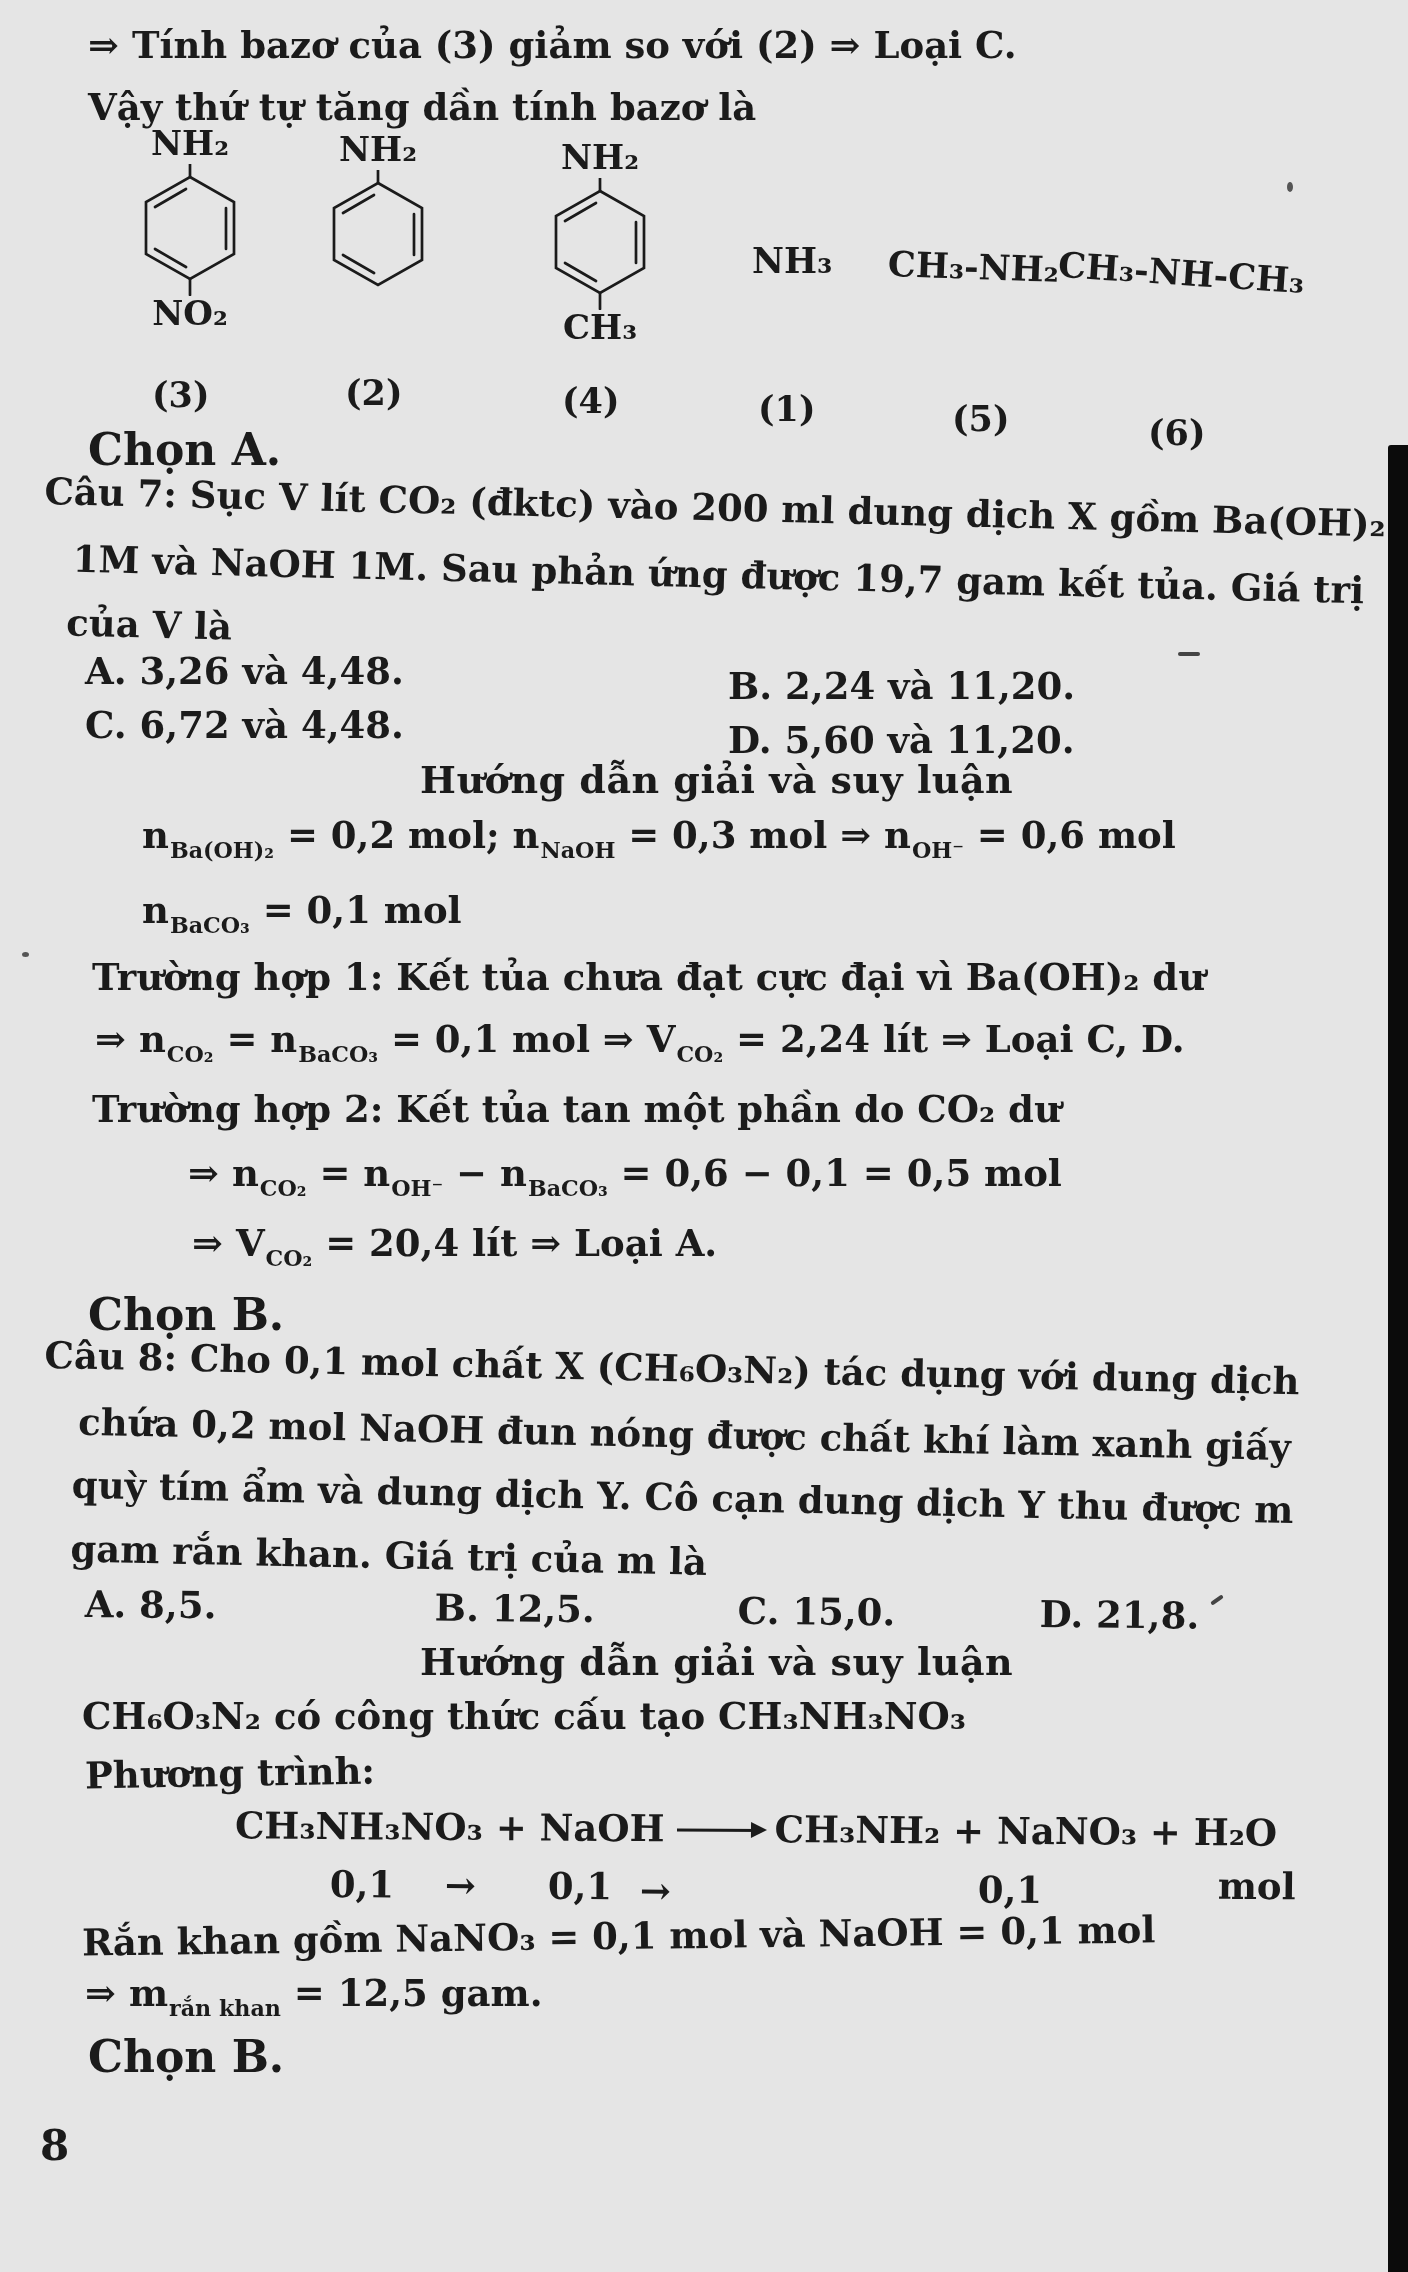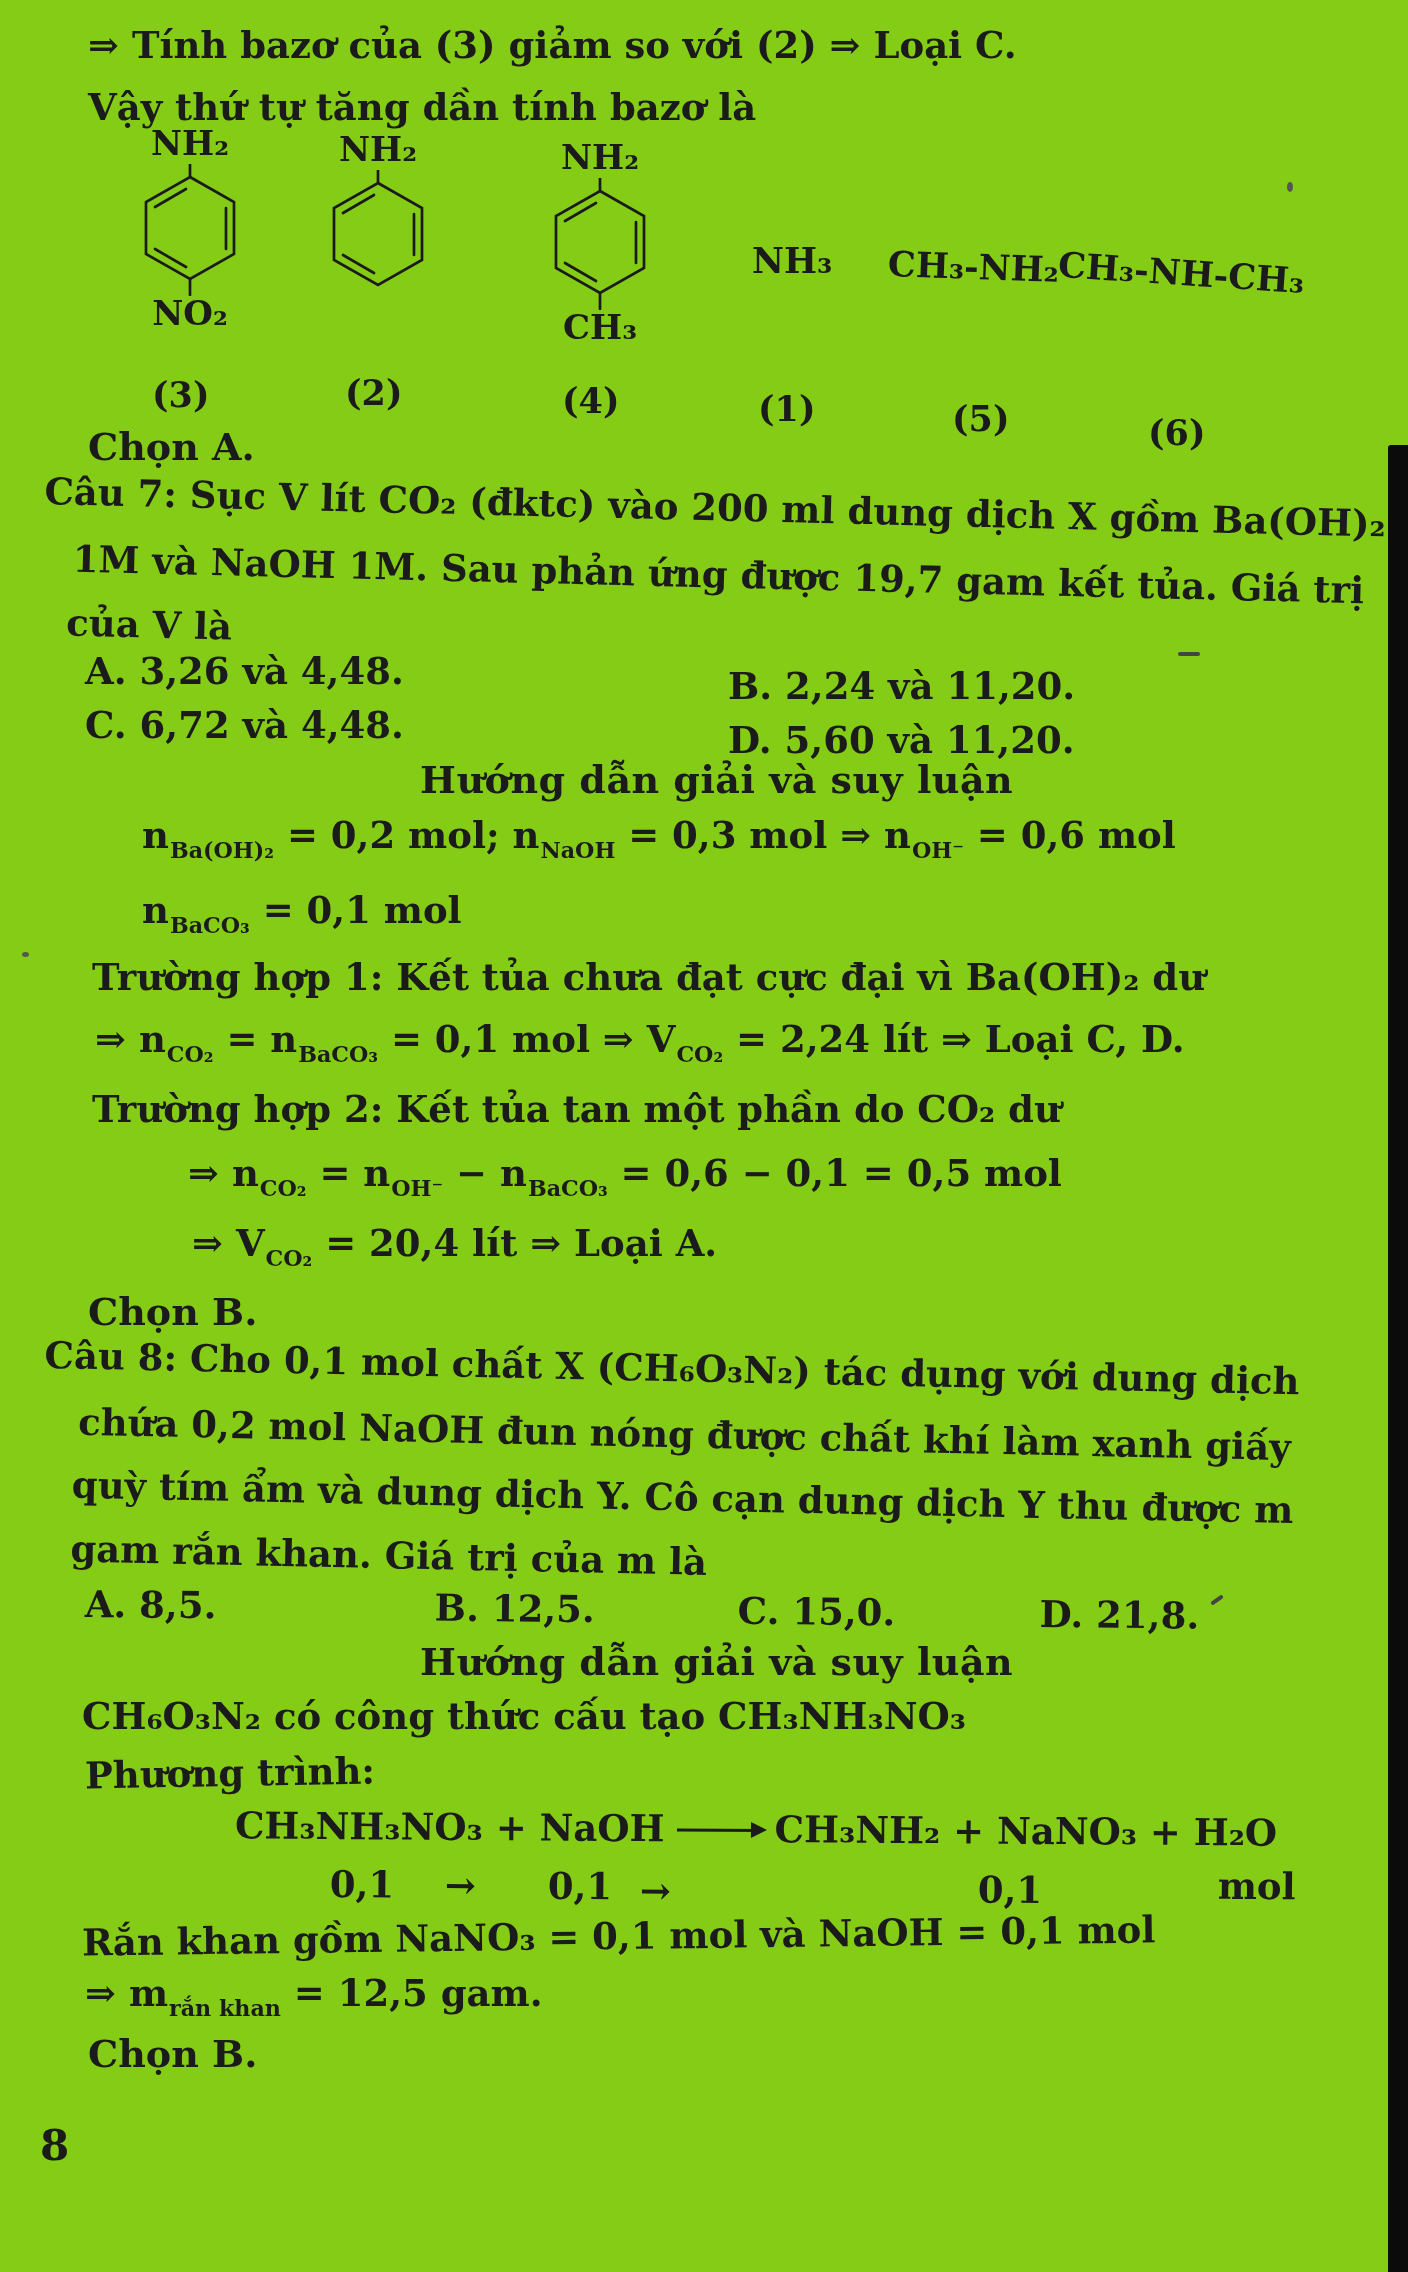--- a/index.html
+++ b/index.html
@@ -1,27 +1,27 @@
 <!DOCTYPE html>
 <html><head>
 <meta charset="utf-8">
 <style>
   html,body{margin:0;padding:0;background:#888;}
   .page{
     position:relative;
     width:1408px;height:2272px;
     margin:0 auto;
-    background:#84cc16;
+    background:#e5e5e5;
     overflow:hidden;
     font-family:"DejaVu Serif","Liberation Serif",serif;
     font-weight:700;
     color:#1b1b1b;
   }
   .line{position:absolute;font-size:37px;white-space:nowrap;line-height:1.15;}
-  .big{font-size:38px;}
+  .big{font-size:44px;}
   .guide-title{font-size:38px;letter-spacing:0.5px;}
   sub{font-size:60%;vertical-align:-0.45em;line-height:0;margin-left:1px;}
   .struct{position:absolute;width:160px;text-align:center;}
   .chem{font-size:34px;line-height:1.05;text-align:center;}
   .struct svg{display:block;margin:2px auto 0 auto;}
   .rlabel{position:absolute;font-size:35px;}
   .formula{position:absolute;font-size:35px;white-space:nowrap;}
   .long-arrow{
     display:inline-block;width:86px;height:0;
     border-top:3.5px solid #1b1b1b;

